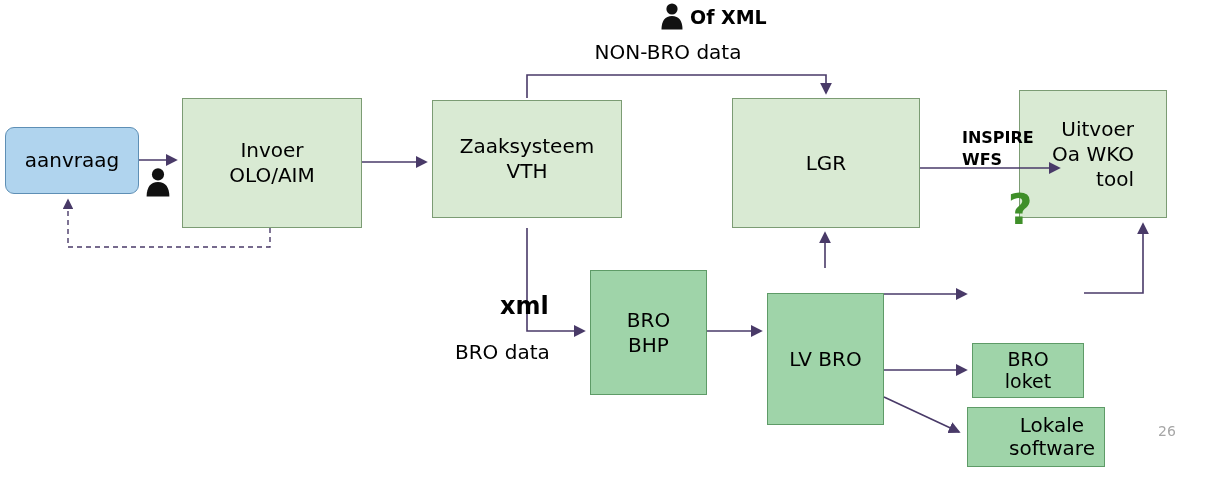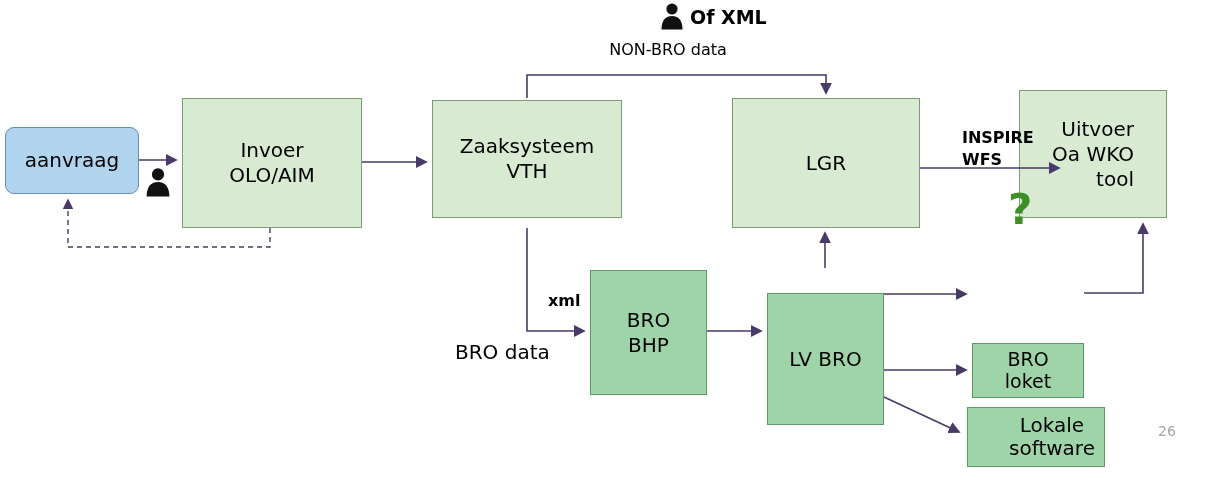--- a/index.html
+++ b/index.html
@@ -76,21 +76,21 @@
     </svg>
   </span>
   <span class="person" style="left:145px; top:167px; width:26px; height:31px;">
     <svg viewBox="0 0 24 27">
       <circle cx="12" cy="6" r="5.6" fill="#111"></circle>
       <path d="M12,13 C5,13 1.5,18 1.5,26.5 L22.5,26.5 C22.5,18 19,13 12,13 Z" fill="#111"></path>
     </svg>
   </span>
 
   <div class="lbl bold" style="left:690px; top:6px;  font-size:19px;">Of XML</div>
-  <div class="lbl" style="left:593px; top:40px; width:150px; text-align:center; font-size:16px;">NON-BRO data</div>
+  <div class="lbl" style="left:593px; top:40px; width:150px; text-align:center; font-size:20px;">NON-BRO data</div>
   <div class="lbl bold" style="left:962px; top:127px; font-size:16px; line-height:1.35;">INSPIRE
 WFS</div>
-  <div class="lbl bold" style="left:500px; top:291px; font-size:16px;margin-left:48px;">xml</div>
+  <div class="lbl bold" style="left:500px; top:291px; font-size:24px;">xml</div>
   <div class="lbl" style="left:455px; top:340px; font-size:20px;">BRO data</div>
   <div class="lbl qmark" style="left:1008px; top:184px;">?</div>
   <div class="lbl pagenum" style="left:1158px; top:423px;">26</div>
 
 </div>
 
 </body></html>

